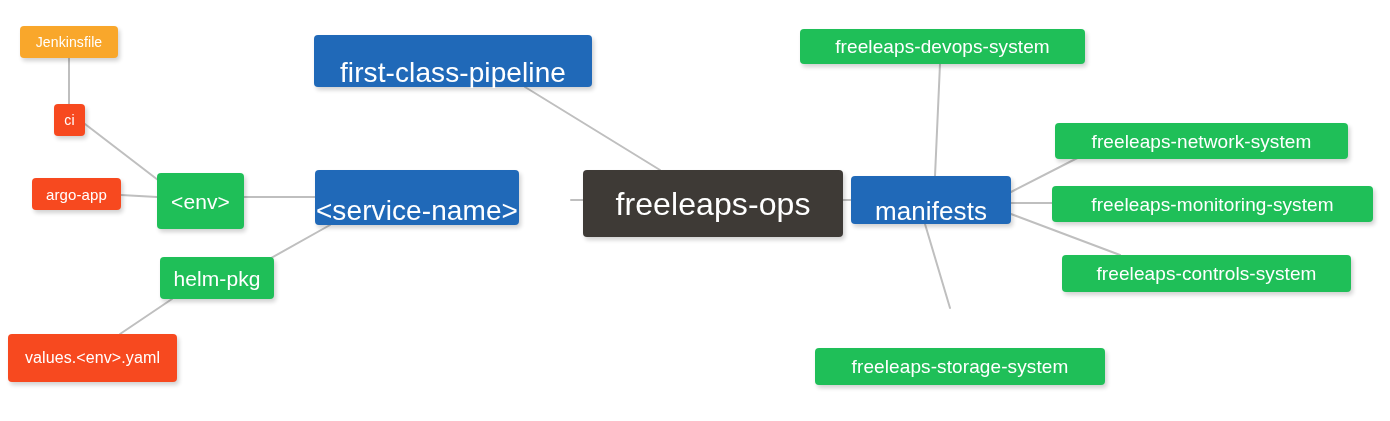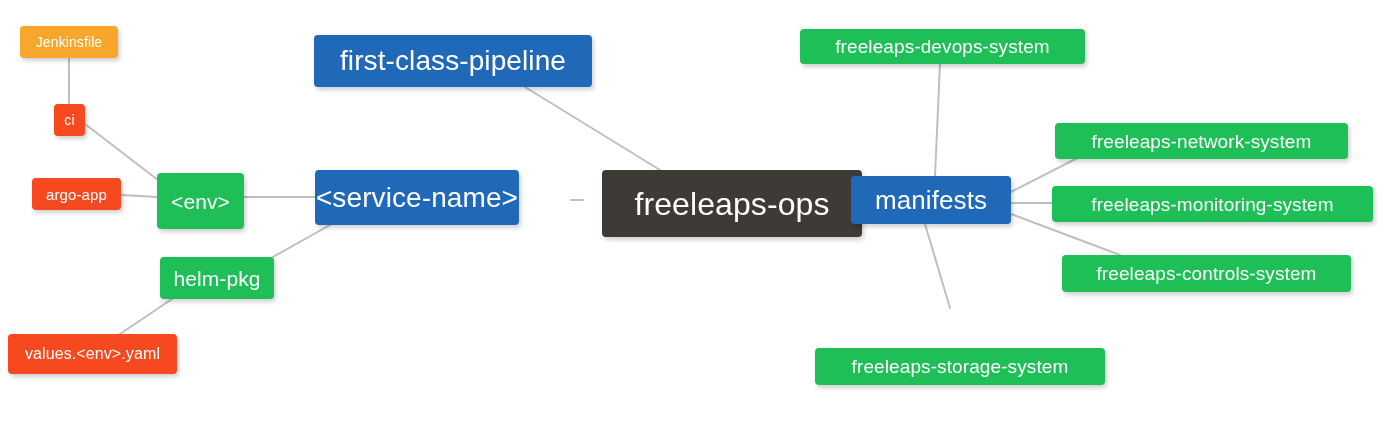--- a/index.html
+++ b/index.html
@@ -39,22 +39,22 @@
     box-shadow: 2px 3px 4px rgba(0,0,0,0.18);
     line-height: 1;
     letter-spacing: 0.1px;
     z-index: 5;
   }
   .node-label {
     display: block;
     white-space: nowrap;
   }
   
-  .c-root    { background: #3e3a36; margin-left: 19px; }
-  .c-blue    { background: #2069b8; }
+  .c-root    { background: #3e3a36; }
+  .c-blue    { background: #2069b8; align-items: flex-end; }
   .c-green   { background: #1fbf58; }
   .c-orange  { background: #f9a72b; }
   .c-red     { background: #f7491f; text-align: right; }
 </style>
 </head>
 <body>
 
 <div id="canvas">
   <svg id="edge-layer" viewBox="0 0 1390 421" width="1390" height="421" xmlns="http://www.w3.org/2000/svg">
       <line x1="69" y1="58" x2="69" y2="104" stroke="#bfbfbf" stroke-width="2" stroke-linecap="round"></line>
@@ -87,21 +87,21 @@
       </div>
       <div class="node c-blue" style="left: 315px; top: 170px; width: 204px; height: 55px; font-size: 28px;">
         <span class="node-label">&lt;service-name&gt;</span>
       </div>
       <div class="node c-blue" style="left: 314px; top: 35px; width: 278px; height: 52px; font-size: 28px;">
         <span class="node-label">first-class-pipeline</span>
       </div>
       <div class="node c-green" style="left: 160px; top: 257px; width: 114px; height: 42px; font-size: 21px;">
         <span class="node-label">helm-pkg</span>
       </div>
-      <div class="node c-red" style="left: 8px; top: 334px; width: 169px; height: 40px; font-size: 16px;">
+      <div class="node c-red" style="left: 8px; top: 334px; width: 169px; height: 48px; font-size: 16px;">
         <span class="node-label">values.&lt;env&gt;.yaml</span>
       </div>
       <div class="node c-root" style="left: 583px; top: 170px; width: 260px; height: 67px; font-size: 32px;">
         <span class="node-label">freeleaps-ops</span>
       </div>
       <div class="node c-blue" style="left: 851px; top: 176px; width: 160px; height: 48px; font-size: 26px;">
         <span class="node-label">manifests</span>
       </div>
       <div class="node c-green" style="left: 800px; top: 29px; width: 285px; height: 35px; font-size: 19px;">
         <span class="node-label">freeleaps-devops-system</span>

